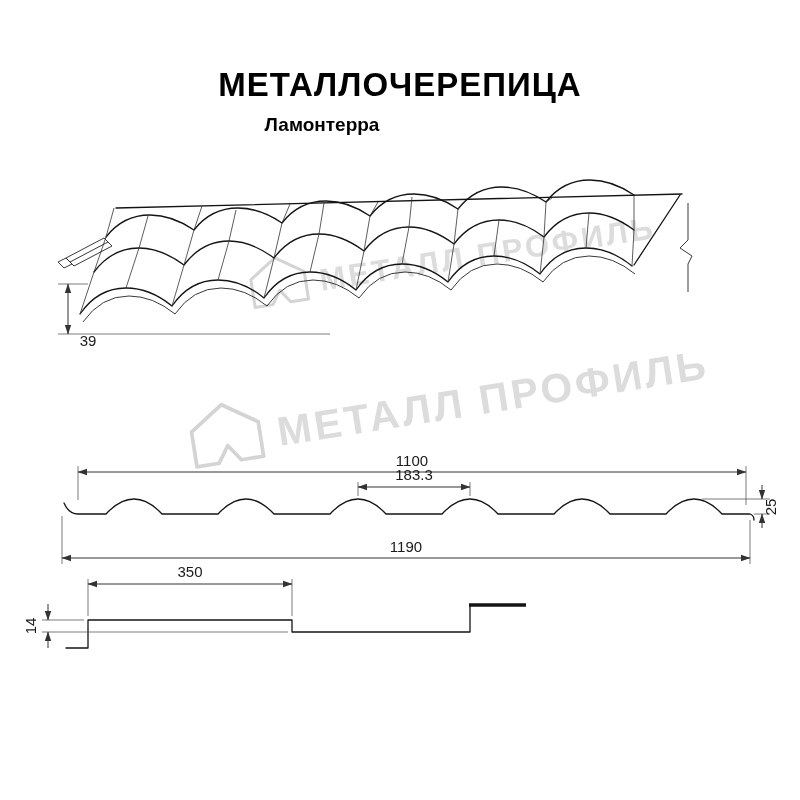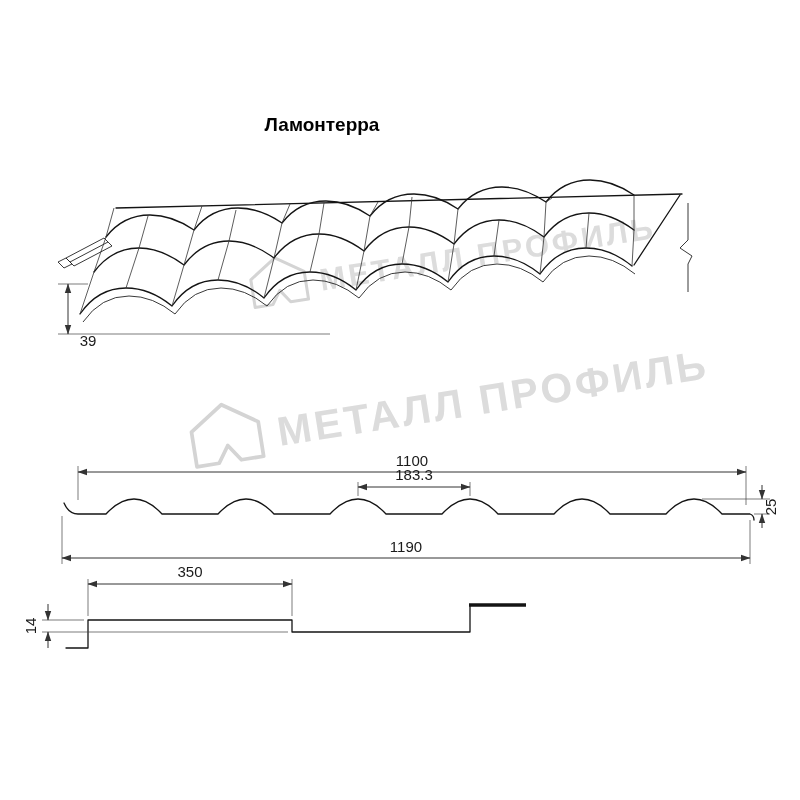--- a/index.html
+++ b/index.html
@@ -18,20 +18,21 @@
   .dimtxt{font-family:"Liberation Sans","DejaVu Sans",sans-serif;font-size:15px;fill:#1a1a1a;}
   .wm-text{font-family:"Liberation Sans","DejaVu Sans",sans-serif;font-weight:bold;
            fill:#dcdcdc;letter-spacing:3px;}
   .wm-house{fill:none;stroke:#d4d4d4;stroke-width:3;stroke-linejoin:round;}
 </style>
 </head>
 <body>
 
 <div id="page">
 
+  <div id="title">МЕТАЛЛОЧЕРЕПИЦА</div>
   <div id="subtitle">Ламонтерра</div>
 
   <svg width="800" height="800" viewBox="0 0 800 800">
     <defs>
       <marker id="arrow" markerWidth="10" markerHeight="8" refX="9" refY="4" orient="auto-start-reverse" markerUnits="userSpaceOnUse">
         <path d="M 0 0.8 L 9.5 4 L 0 7.2 Z" fill="#333"></path>
       </marker>
     </defs>
 
     <g transform="translate(248,262) rotate(-9)">

